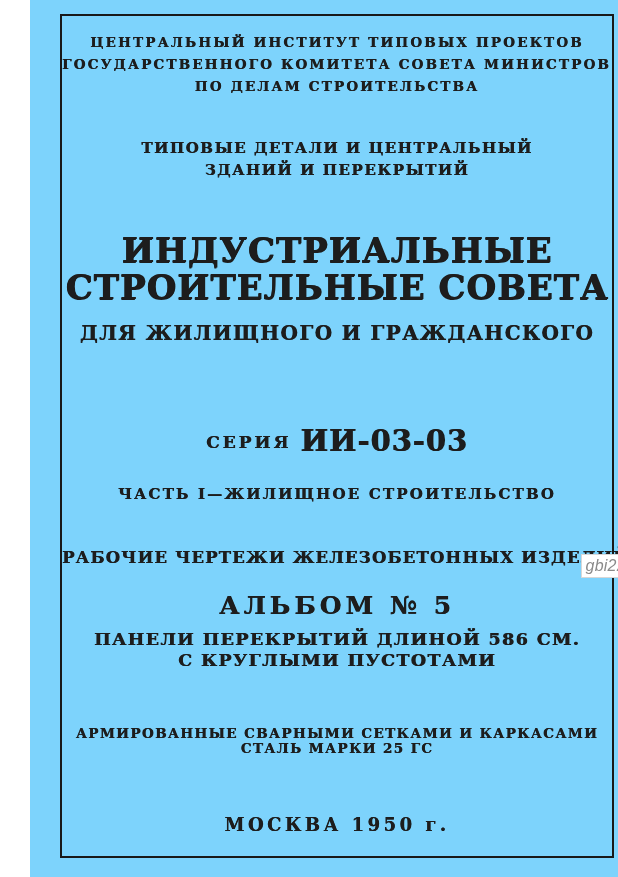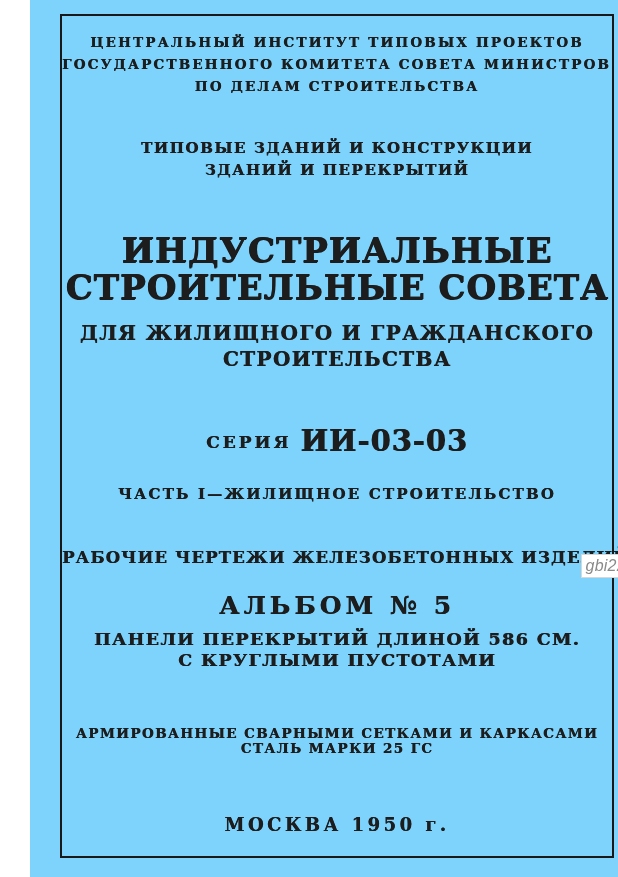--- a/index.html
+++ b/index.html
@@ -137,32 +137,31 @@
 
   <div class="frame"></div>
 
   <div class="tblock issuer">
     <div>ЦЕНТРАЛЬНЫЙ ИНСТИТУТ ТИПОВЫХ ПРОЕКТОВ</div>
     <div>ГОСУДАРСТВЕННОГО КОМИТЕТА СОВЕТА МИНИСТРОВ СССР</div>
     <div>ПО ДЕЛАМ СТРОИТЕЛЬСТВА</div>
   </div>
 
   <div class="tblock collection">
-    <div>ТИПОВЫЕ ЗДАНИЙ И КОНСТРУКЦИИ</div>
+    <div>ТИПОВЫЕ ДЕТАЛИ И ЦЕНТРАЛЬНЫЙ</div>
     <div>ЗДАНИЙ И ПЕРЕКРЫТИЙ</div>
   </div>
 
   <div class="tblock main-title">
     <div>ИНДУСТРИАЛЬНЫЕ</div>
     <div>СТРОИТЕЛЬНЫЕ СОВЕТА</div>
   </div>
 
   <div class="tblock subtitle">
     <div>ДЛЯ ЖИЛИЩНОГО И ГРАЖДАНСКОГО</div>
-    <div>СТРОИТЕЛЬСТВА</div>
   </div>
 
   <div class="tblock series">
     <span>СЕРИЯ</span>
     <span class="code">ИИ-03-03</span>
   </div>
 
   <div class="tblock part">ЧАСТЬ I—ЖИЛИЩНОЕ СТРОИТЕЛЬСТВО</div>
 
   <div class="tblock drawings">РАБОЧИЕ ЧЕРТЕЖИ ЖЕЛЕЗОБЕТОННЫХ ИЗДЕЛИЙ</div>

